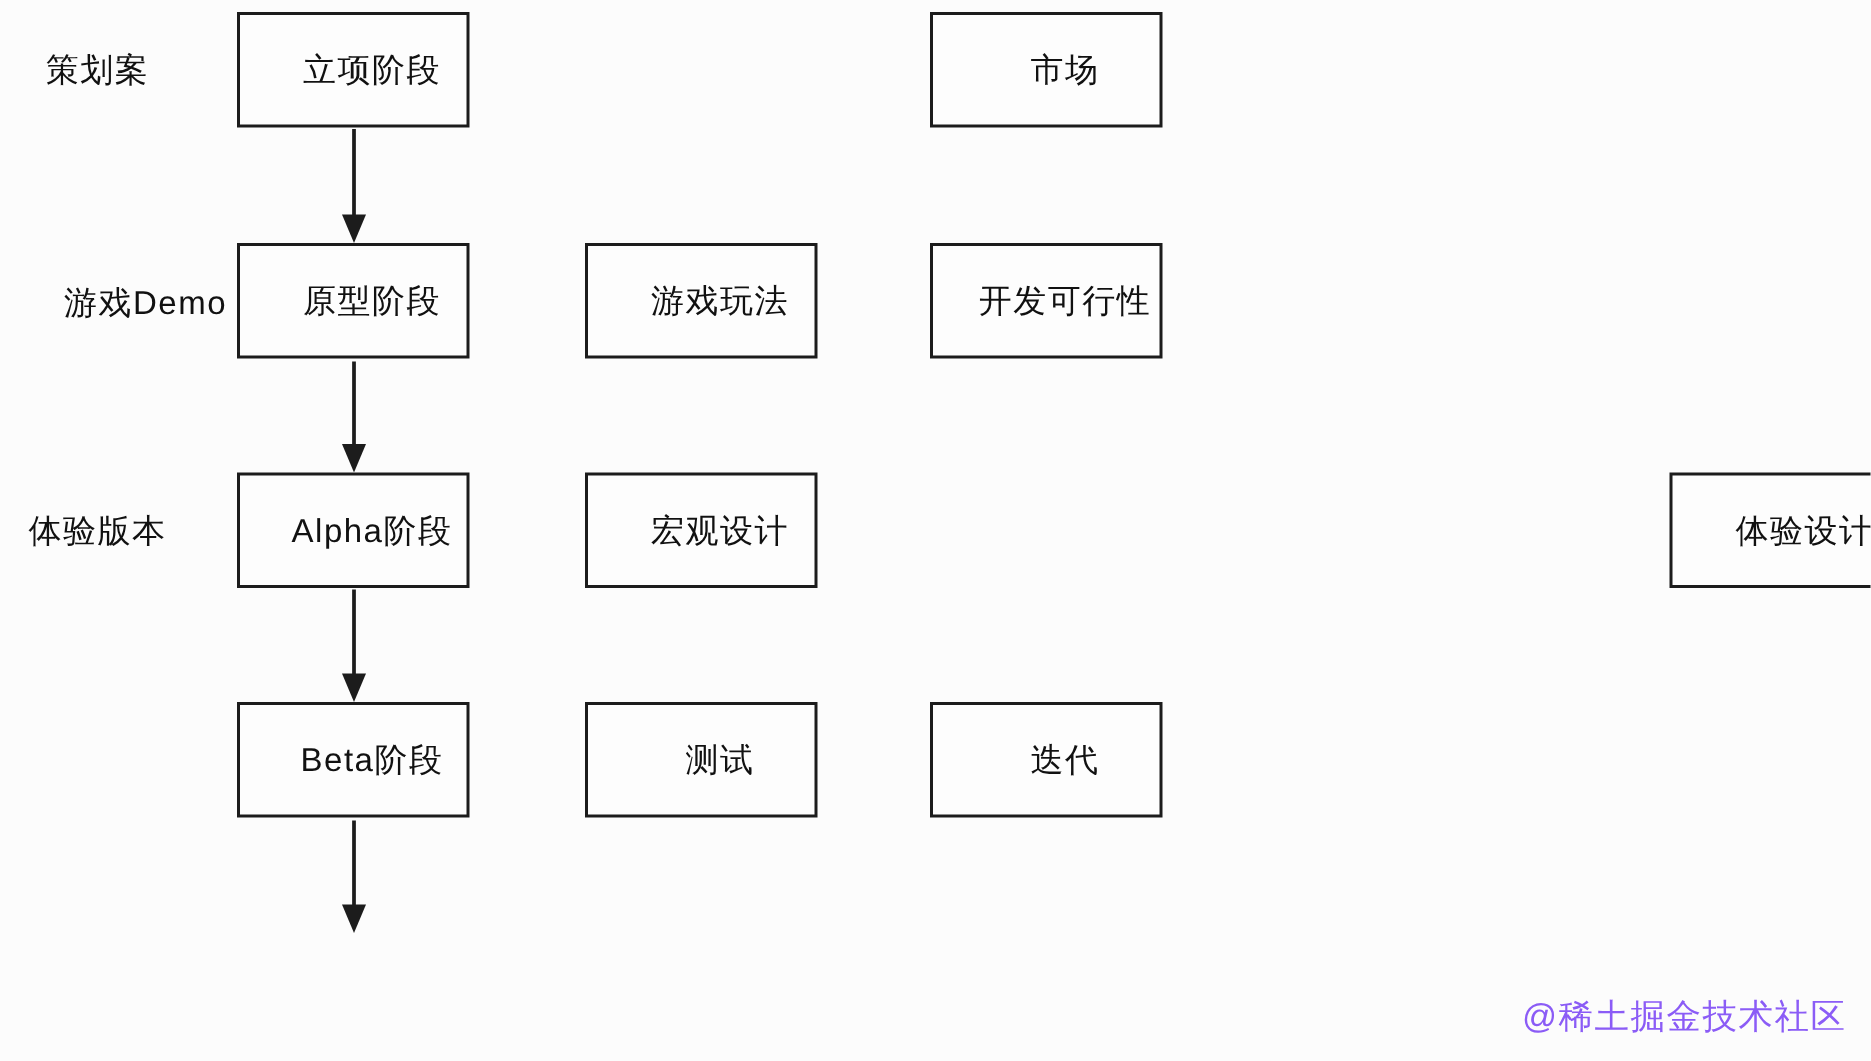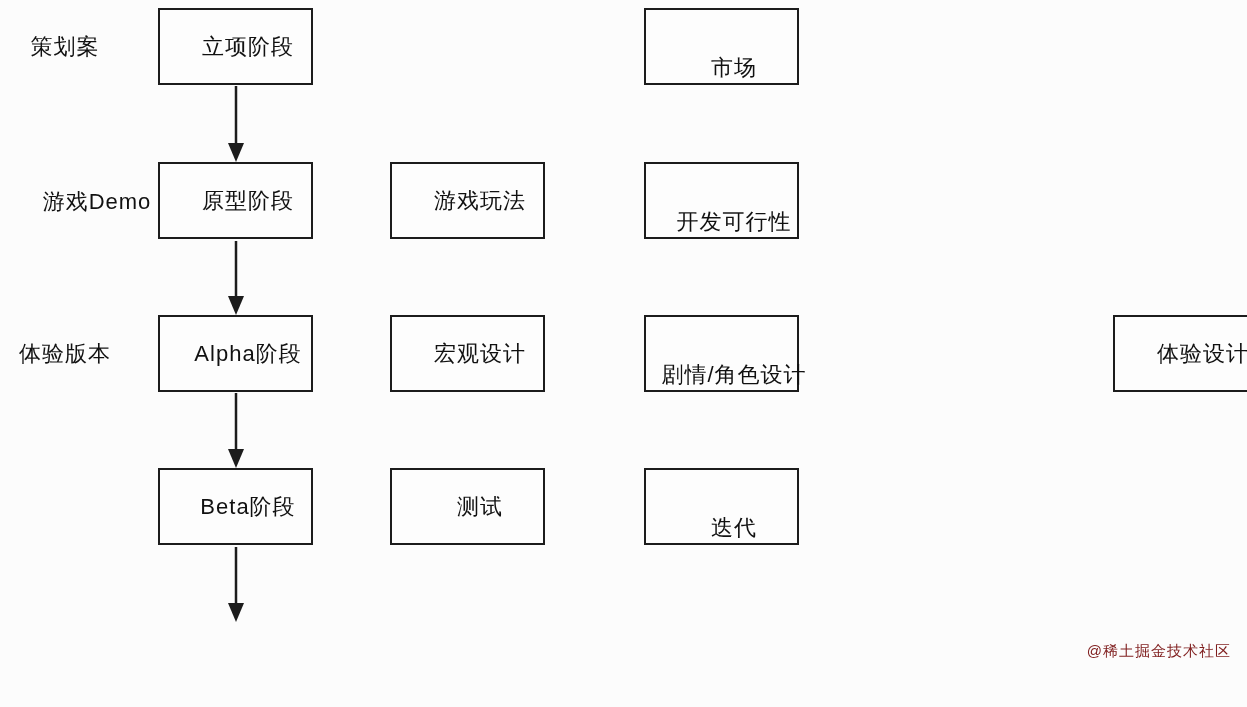--- a/index.html
+++ b/index.html
@@ -47,38 +47,38 @@
     text-align: center;
     font-size: 22px;
     line-height: 27px;
     color: #111111;
     letter-spacing: 1px;
     white-space: nowrap;
   }
   
   .c0 { left: 158px; }
   .c1 { left: 390px; }
-  .c2 { left: 644px; align-items: flex-end; }
+  .c2 { left: 620px; }
   .c3 { left: 850px; }
   .c4 { left: 1080px; margin-left: 33px; }
   
   .r0 { top: 8px; }
   .r1 { top: 162px; }
   .r2 { top: 315px; }
   .r3 { top: 468px; }
   .r4 { top: 622px; }
   .label-r0 { top: 33px; }
   .label-r1 { top: 188px; padding-left: 32px; }
   .label-r2 { top: 340px; }
   .watermark {
     position: absolute;
-    top: 642px;
+    top: 662px;
     right: 16px;
-    font-size: 15px;
-    color: #7f1d1d;
+    font-size: 23px;
+    color: #8b5cf6;
     letter-spacing: 1px;
   }
 </style>
 </head>
 <body>
 
 <div class="canvas">
 
   <svg class="arrows-layer" viewBox="0 0 1247 707">
     <g>
@@ -119,23 +119,20 @@
   <div class="flow-box c2 r1">
     <span>开发可行性</span>
   </div>
 
   <div class="flow-box c0 r2">
     <span>Alpha阶段</span>
   </div>
   <div class="flow-box c1 r2">
     <span>宏观设计</span>
   </div>
-  <div class="flow-box c2 r2">
-    <span>剧情/角色设计</span>
-  </div>
   <div class="flow-box c4 r2">
     <span>体验设计</span>
   </div>
 
   <div class="flow-box c0 r3">
     <span>Beta阶段</span>
   </div>
   <div class="flow-box c1 r3">
     <span>测试</span>
   </div>

